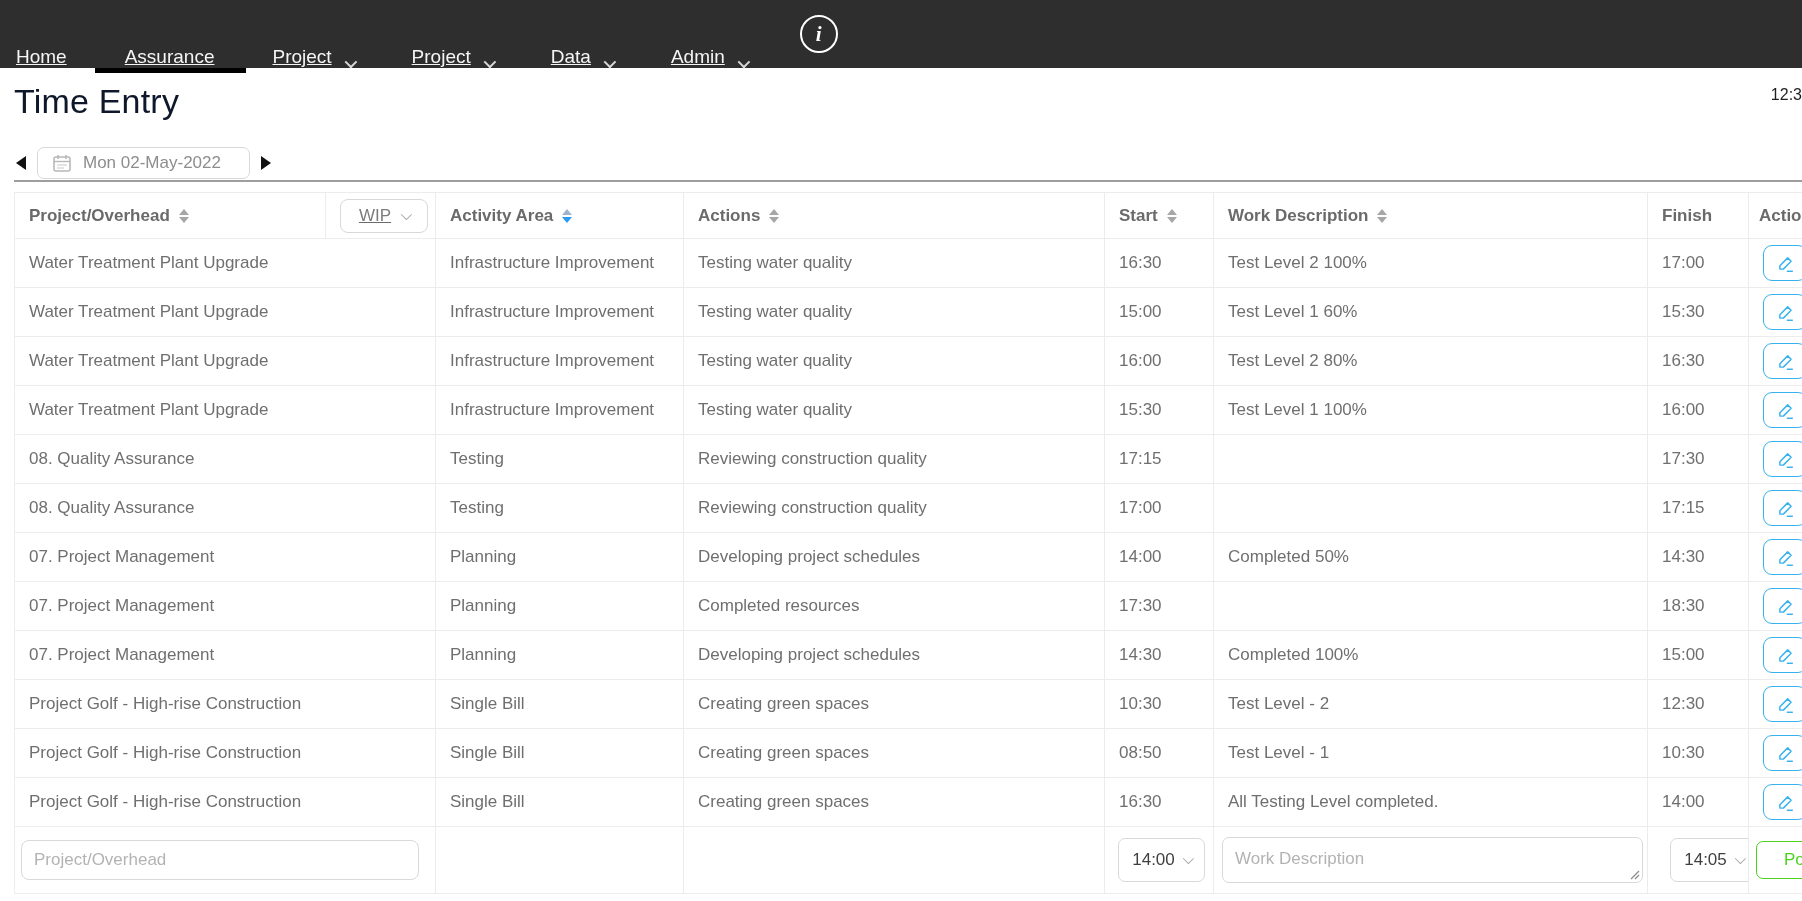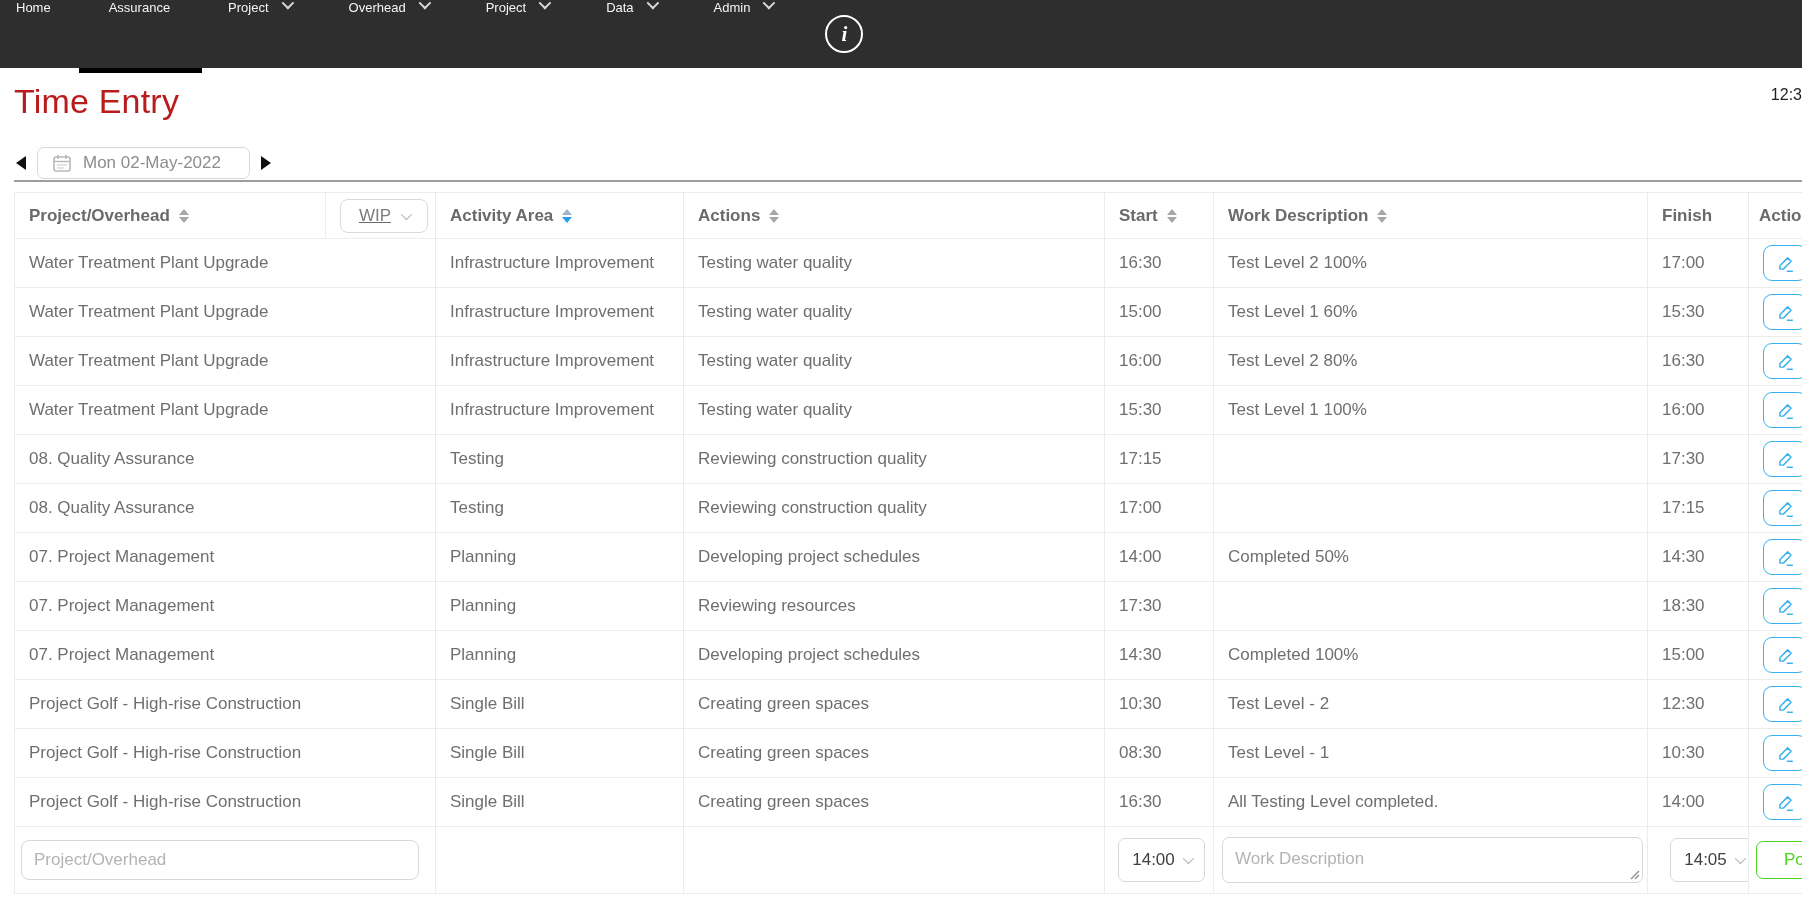--- a/index.html
+++ b/index.html
@@ -16,25 +16,26 @@
     position: absolute; left: 0; top: 0;
     width: 1802px; height: 68px;
     background: #2e2e2e;
     display: flex; align-items: center;
     padding-left: 16px;
     gap: 58px;
   }
   .nav-item {
     position: relative;
     height: 68px;
-    display: flex; align-items: flex-start; gap: 13px;
+    display: flex; align-items: flex-end; gap: 13px;
     color: #f5f5f5;
-    font-size: 13px;
+    font-size: 19px;
     cursor: pointer;
     white-space: nowrap;
+    text-decoration: underline;
   }
   .nav-item.active::after {
     content: "";
     position: absolute; left: -30px; right: -32px; top: 68px;
     height: 5px; background: #000;
   }
   .chev {
     display: inline-block;
     width: 9px; height: 9px;
     border-right: 2px solid #d8d8d8;
@@ -51,21 +52,21 @@
   .info-i {
     color: #fff;
     font-family: "Liberation Serif", "DejaVu Serif", serif;
     font-style: italic; font-weight: bold;
     font-size: 21px; line-height: 1;
   }
 
   
   .page-title {
     position: absolute; left: 14px; top: 82px;
-    font-size: 34px; font-weight: 500; color: #b91c1c;
+    font-size: 34px; font-weight: 500; color: #0f172a;
     letter-spacing: 0.2px;
   }
   .clock {
     position: absolute; right: 0; top: 86px;
     font-size: 16px; color: #1f1f1f;
     white-space: nowrap;
   }
 
   
   .date-nav {
@@ -189,24 +190,20 @@
       <div class="nav-item">
     <span>Home</span>
 
   </div>
       <div class="nav-item active">
     <span>Assurance</span>
 
   </div>
       <div class="nav-item">
     <span>Project</span>
-    <span class="chev"></span>
-  </div>
-      <div class="nav-item">
-    <span>Overhead</span>
     <span class="chev"></span>
   </div>
       <div class="nav-item">
     <span>Project</span>
     <span class="chev"></span>
   </div>
       <div class="nav-item">
     <span>Data</span>
     <span class="chev"></span>
   </div>
@@ -427,21 +424,21 @@
         <svg width="19" height="19" viewBox="0 0 22 22">
           <path d="M13.5 4.5 l4 4 L8.5 17.5 H4.5 v-4 z" fill="none" stroke="#38b2ef" stroke-width="1.7" stroke-linejoin="round"></path>
           <line x1="12.5" y1="20" x2="19.5" y2="20" stroke="#38b2ef" stroke-width="1.7"></line>
         </svg>
       </button>
     </td>
   </tr>
         <tr class="data-row">
     <td colspan="2">07. Project Management</td>
     <td>Planning</td>
-    <td>Reviewing resources</td>
+    <td>Completed resources</td>
     <td>17:30</td>
     <td></td>
     <td>18:30</td>
     <td class="c-action">
       <button class="edit-btn">
         <svg width="19" height="19" viewBox="0 0 22 22">
           <path d="M13.5 4.5 l4 4 L8.5 17.5 H4.5 v-4 z" fill="none" stroke="#38b2ef" stroke-width="1.7" stroke-linejoin="round"></path>
           <line x1="12.5" y1="20" x2="19.5" y2="20" stroke="#38b2ef" stroke-width="1.7"></line>
         </svg>
       </button>
@@ -476,21 +473,21 @@
           <path d="M13.5 4.5 l4 4 L8.5 17.5 H4.5 v-4 z" fill="none" stroke="#38b2ef" stroke-width="1.7" stroke-linejoin="round"></path>
           <line x1="12.5" y1="20" x2="19.5" y2="20" stroke="#38b2ef" stroke-width="1.7"></line>
         </svg>
       </button>
     </td>
   </tr>
         <tr class="data-row">
     <td colspan="2">Project Golf - High-rise Construction</td>
     <td>Single Bill</td>
     <td>Creating green spaces</td>
-    <td>08:30</td>
+    <td>08:50</td>
     <td>Test Level - 1</td>
     <td>10:30</td>
     <td class="c-action">
       <button class="edit-btn">
         <svg width="19" height="19" viewBox="0 0 22 22">
           <path d="M13.5 4.5 l4 4 L8.5 17.5 H4.5 v-4 z" fill="none" stroke="#38b2ef" stroke-width="1.7" stroke-linejoin="round"></path>
           <line x1="12.5" y1="20" x2="19.5" y2="20" stroke="#38b2ef" stroke-width="1.7"></line>
         </svg>
       </button>
     </td>

